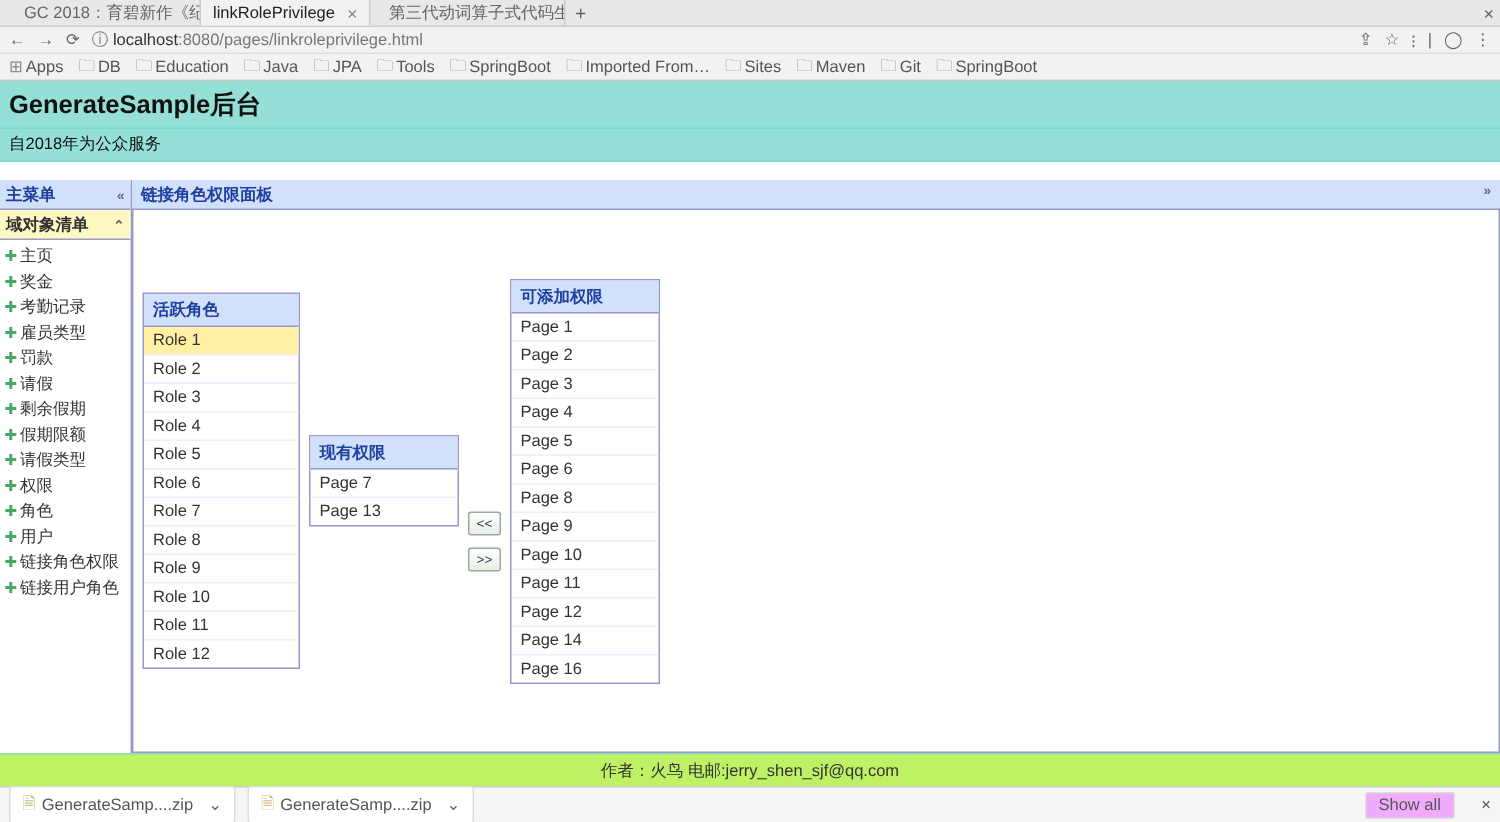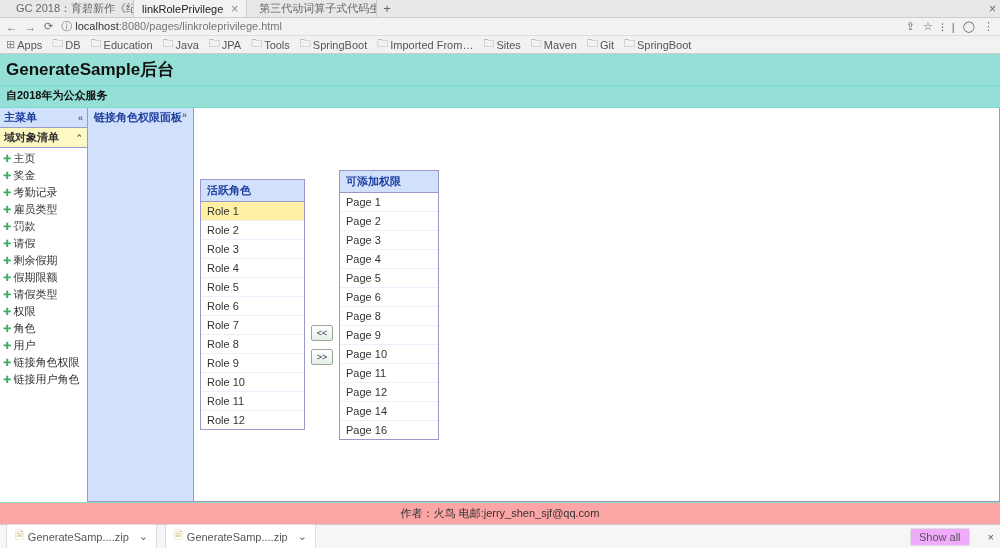--- a/index.html
+++ b/index.html
@@ -23,47 +23,47 @@
     .addr-url .host { color: #333; }
     .addr-right { display: flex; gap: 8px; align-items: center; }
     
     .bm-bar { height: 18px; background: #f2f2f2; display: flex; align-items: center; padding: 0 6px; gap: 10px; border-bottom: 1px solid #ccc; font-size: 10px; color: #555; }
     .bm-item { display: flex; align-items: center; gap: 2px; cursor: pointer; }
     .folder-ico { color: #888; }
     
     
     .app { flex: 1; display: flex; flex-direction: column; min-height: 0; }
     .app-header { background: #95e0d6; padding: 4px 6px; color: #111; font-weight: bold; font-size: 17px; border-bottom: 1px solid #7dc; }
-    .app-sub { background: #95e0d6; padding: 2px 6px 4px; color: #111; font-weight: bold; font-size: 11px; border-bottom: 1px solid #7dc; }
-    
-    .main { flex: 1; display: flex; min-height: 0; }
+    .app-sub { background: #95e0d6; padding: 2px 6px 4px; color: #111; font-weight: normal; font-size: 11px; border-bottom: 1px solid #7dc; }
+    
+    .main { flex: 1; display: flex; min-height: 0; margin-top: 12px; }
     
     .sidebar { width: 88px; display: flex; flex-direction: column; border-right: 1px solid #99c; }
     .side-title { background: #d1e0fb; color: #2040a0; font-weight: bold; padding: 2px 4px; border-bottom: 1px solid #99c; display: flex; justify-content: space-between; align-items: center; }
     .side-title.yellow { background: #fef9c3; color: #333; }
     .side-collapse { color: #667; font-size: 9px; cursor: pointer; }
     .side-list { padding: 2px 0; }
     .side-item { display: flex; align-items: center; gap: 2px; padding: 1px 3px; cursor: pointer; color: #333; }
     .side-item .bullet { color: #4a6; font-size: 10px; }
     
-    .content { flex: 1; display: flex; min-height: 0; }
+    .content { flex: 1; display: flex; flex-direction: column; min-height: 0; }
     .panel-head { background: #d1e0fb; color: #2040a0; font-weight: bold; padding: 2px 6px; border-bottom: 1px solid #99c; display: flex; justify-content: space-between; }
     .panel-body { flex: 1; padding: 6px; display: flex; gap: 6px; align-items: center; border: 1px solid #99c; border-top: none; }
     
     .gridbox { border: 1px solid #99c; width: 105px; }
     .gridbox.wide { width: 100px; }
     .gridhead { background: #d1e0fb; color: #2040a0; font-weight: bold; padding: 3px 6px; border-bottom: 1px solid #99c; }
     .gridrow { padding: 3px 6px; border-bottom: 1px solid #eef; color: #333; cursor: pointer; }
     .gridrow.sel { background: #fff0a3; }
     .gridrow:last-child { border-bottom: none; }
     
     .btns { display: flex; flex-direction: column; gap: 8px; padding-top: 80px; }
     .mvbtn { width: 22px; height: 16px; border: 1px solid #9a9; border-radius: 2px; background: linear-gradient(#fff,#e6efe6); font-size: 9px; color: #334; cursor: pointer; display: flex; align-items: center; justify-content: center; }
     
-    .footer { background: #fca5a5; text-align: center; padding: 3px; color: #333; border-top: 1px solid #8db; }
+    .footer { background: #bef264; text-align: center; padding: 3px; color: #333; border-top: 1px solid #8db; }
     
     
     .dl-bar { height: 24px; background: #f6f6f6; border-top: 1px solid #ccc; display: flex; align-items: center; padding: 0 6px; gap: 8px; font-size: 10px; color: #555; }
     .dl-item { display: flex; align-items: center; gap: 4px; border: 1px solid #ddd; border-radius: 2px; padding: 2px 8px; background: #fff; cursor: pointer; }
     .dl-ico { color: #cb7; }
     .dl-chev { margin-left: 6px; color: #666; }
     .dl-spacer { flex: 1; }
     .showall { border: 1px solid #ddd; border-radius: 2px; padding: 2px 8px; background: #f0abfc; cursor: pointer; }
     .dl-close { margin-left: 10px; cursor: pointer; }
   </style>
@@ -244,20 +244,27 @@
                 <div class="gridrow">Role 5</div>
                 <div class="gridrow">Role 6</div>
                 <div class="gridrow">Role 7</div>
                 <div class="gridrow">Role 8</div>
                 <div class="gridrow">Role 9</div>
                 <div class="gridrow">Role 10</div>
                 <div class="gridrow">Role 11</div>
                 <div class="gridrow">Role 12</div>
               </div>
           </div>
+          <div class="gridbox wide">
+            <div class="gridhead">现有权限</div>
+            <div id="cur-rows">
+                <div class="gridrow">Page 7</div>
+                <div class="gridrow">Page 13</div>
+              </div>
+          </div>
           <div class="btns">
             <button class="mvbtn">&lt;&lt;</button>
             <button class="mvbtn">&gt;&gt;</button>
           </div>
           <div class="gridbox wide">
             <div class="gridhead">可添加权限</div>
             <div id="avail-rows">
                 <div class="gridrow">Page 1</div>
                 <div class="gridrow">Page 2</div>
                 <div class="gridrow">Page 3</div>

